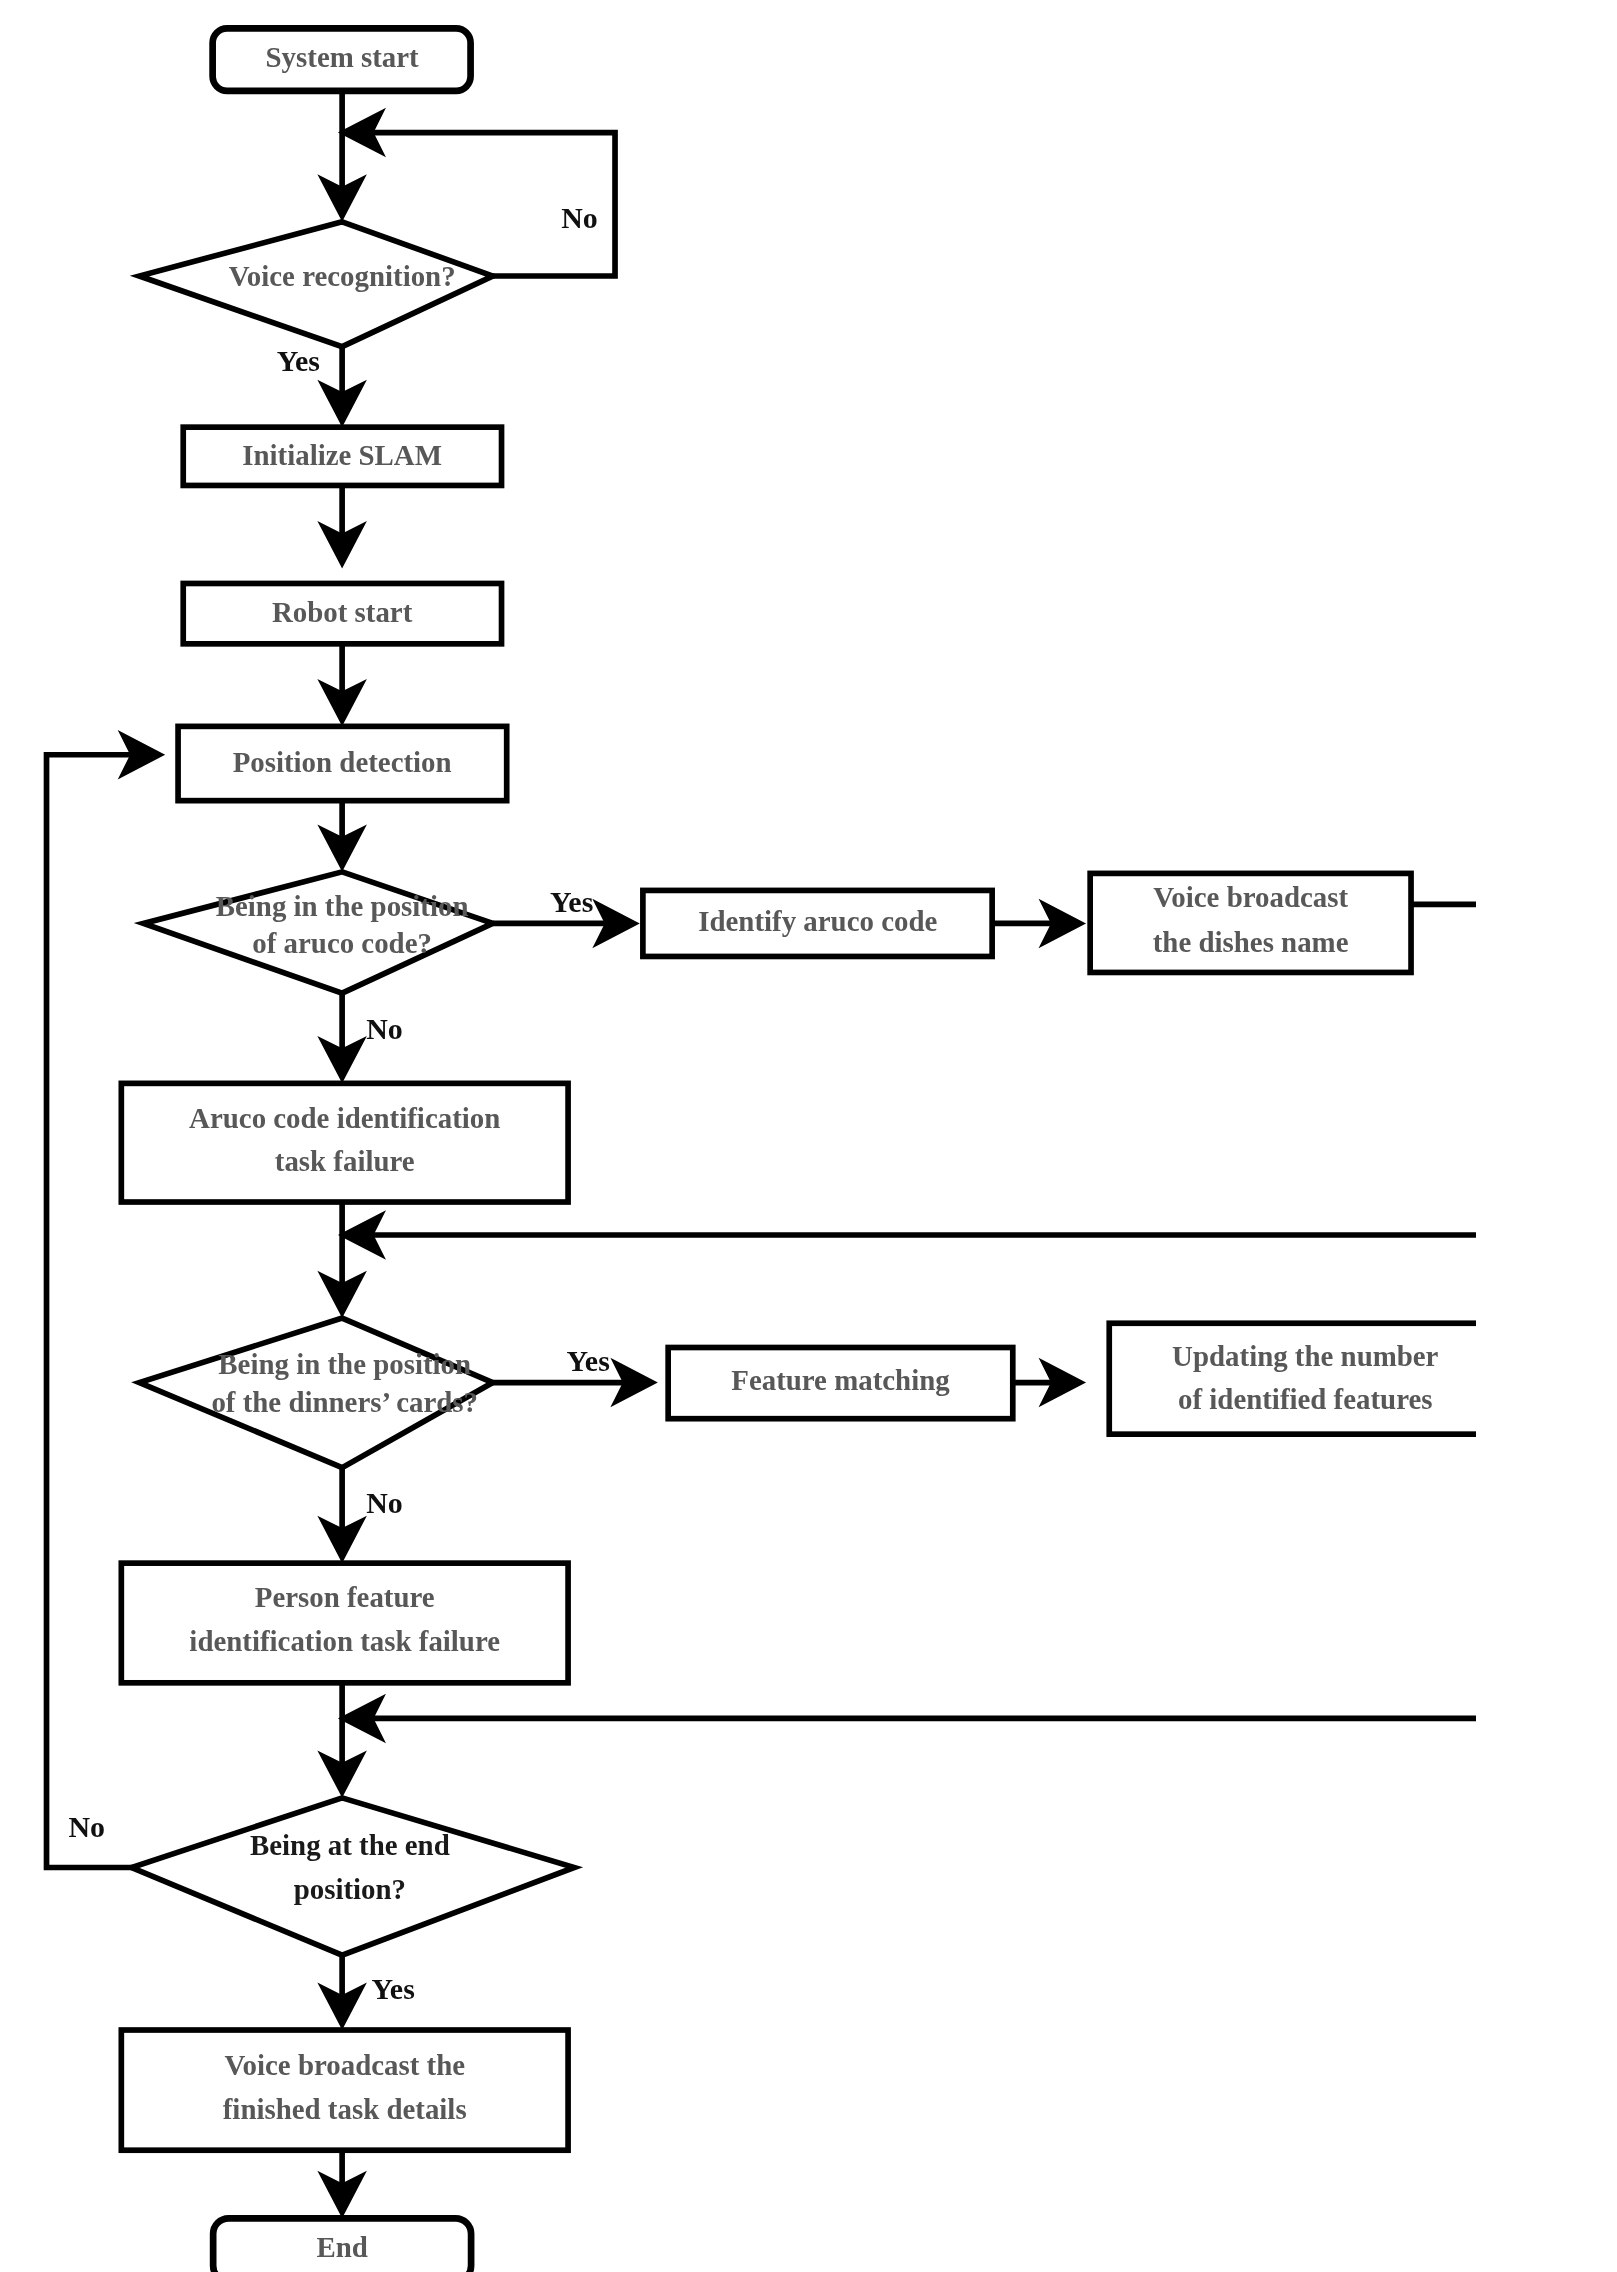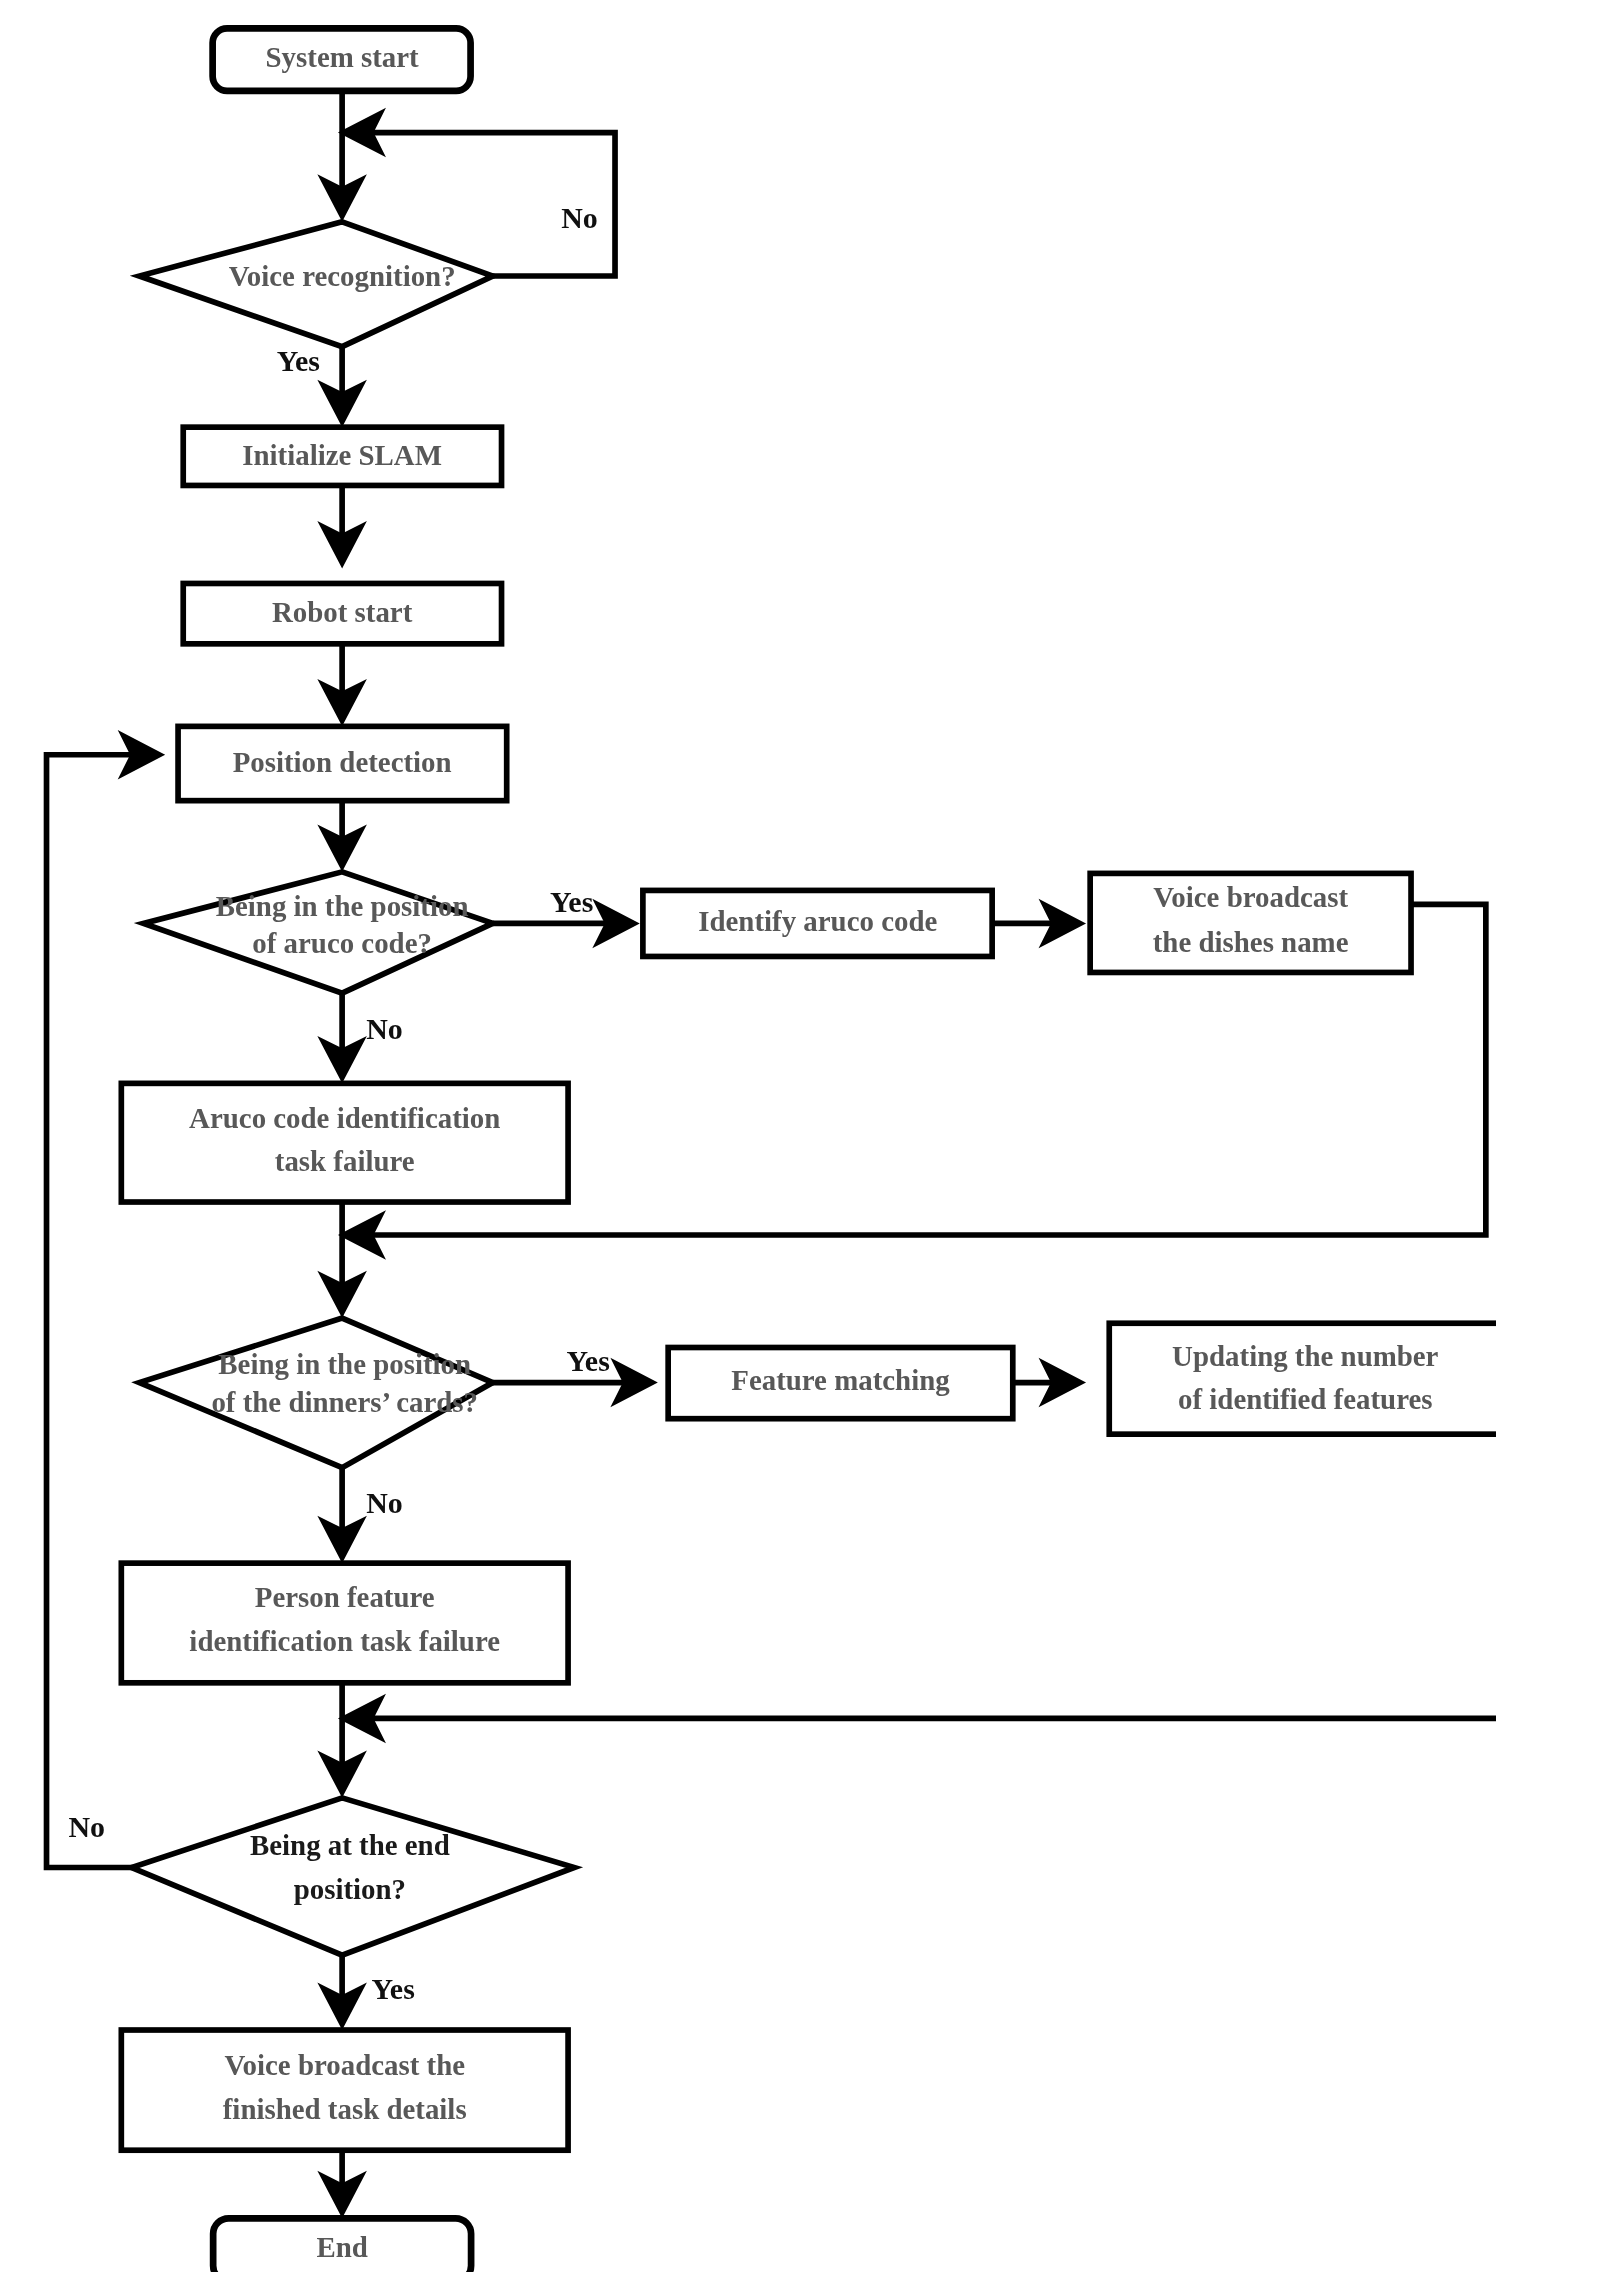--- a/index.html
+++ b/index.html
@@ -9,21 +9,20 @@
   }
   body {
     font-family: "Liberation Serif", "DejaVu Serif", serif;
   }
   #flowchart-root {
     position: relative;
     width: 1476px;
     height: 2273px;
     background: #ffffff;
     overflow: hidden;
-    padding-left: 20px;
   }
   #flow-svg {
     position: absolute;
     top: 0;
     left: 0;
     width: 1618px;
     height: 2273px;
     display: block;
   }
   .node-shape {

